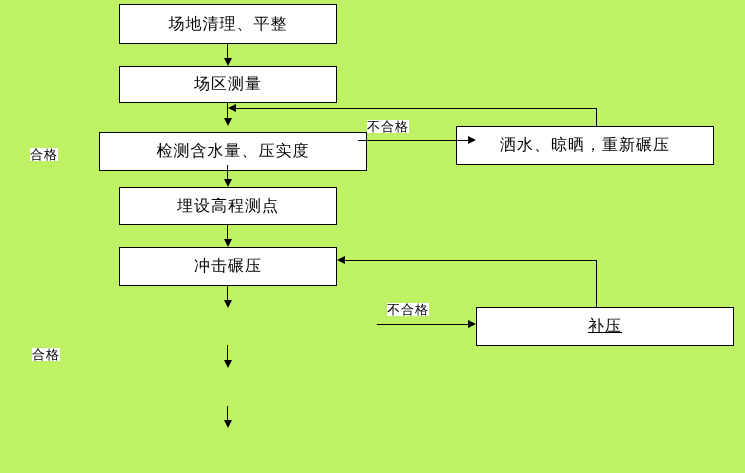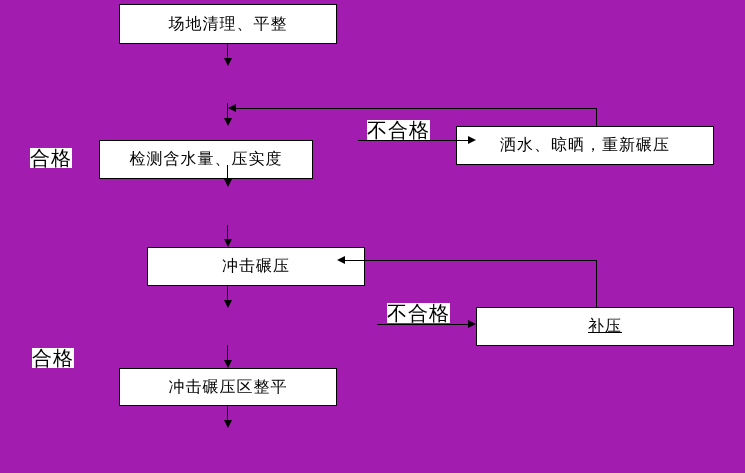--- a/index.html
+++ b/index.html
@@ -4,21 +4,21 @@
 <style>
   html, body {
     margin: 0;
     padding: 0;
     background: #ffffff;
   }
   .canvas {
     position: relative;
     width: 745px;
     height: 473px;
-    background: #a21caf;
+    background: #bef264;
     font-family: "Liberation Serif", "DejaVu Serif", serif;
     color: #000000;
     overflow: hidden;
   }
   .box {
     position: absolute;
     border: 1px solid #000000;
     background: #ffffff;
     display: flex;
     align-items: center;
@@ -53,42 +53,43 @@
     border-bottom: 4px solid transparent;
     border-right: 8px solid #000000;
   }
   .arrow.right {
     border-top: 4px solid transparent;
     border-bottom: 4px solid transparent;
     border-left: 8px solid #000000;
   }
   .edge-label {
     position: absolute;
-    font-size: 20px;
+    font-size: 13px;
     letter-spacing: 1px;
     white-space: nowrap;
     background: #ffffff;
     line-height: 1;
   }
 </style>
 </head>
 <body>
 
 <div class="canvas">
 
   <div class="box" style="left:119px; top:4px; width:218px; height:40px;">场地清理、平整</div>
 
+  <div class="box" style="left:119px; top:66px; width:218px; height:37px;">场区测量</div>
 
-  <div class="box" style="left:99px; top:140px; width:214px; height:39px;">检测含水量、压实度</div>
+  <div class="box" style="left:99px; top:132px; width:268px; height:39px;">检测含水量、压实度</div>
+
+  <div class="box" style="left:119px; top:187px; width:218px; height:38px;">埋设高程测点</div>
+
+  <div class="box" style="left:119px; top:247px; width:218px; height:39px;">冲击碾压</div>
 
 
-  <div class="box" style="left:119px; top:247px; width:218px; height:39px;margin-left:28px;">冲击碾压</div>
-
-
-  <div class="box" style="left:119px; top:368px; width:218px; height:38px;">冲击碾压区整平</div>
 
 
   <div class="box" style="left:456px; top:126px; width:258px; height:39px;">洒水、晾晒，重新碾压</div>
 
   <div class="box" style="left:476px; top:307px; width:258px; height:39px;text-decoration:underline;">补压</div>
 
   <div class="vline" style="left:227px; top:44px; height:16px;"></div>
   <div class="arrow down" style="left:224px; top:58px;"></div>
 
   <div class="vline" style="left:227px; top:103px; height:16px;"></div>

